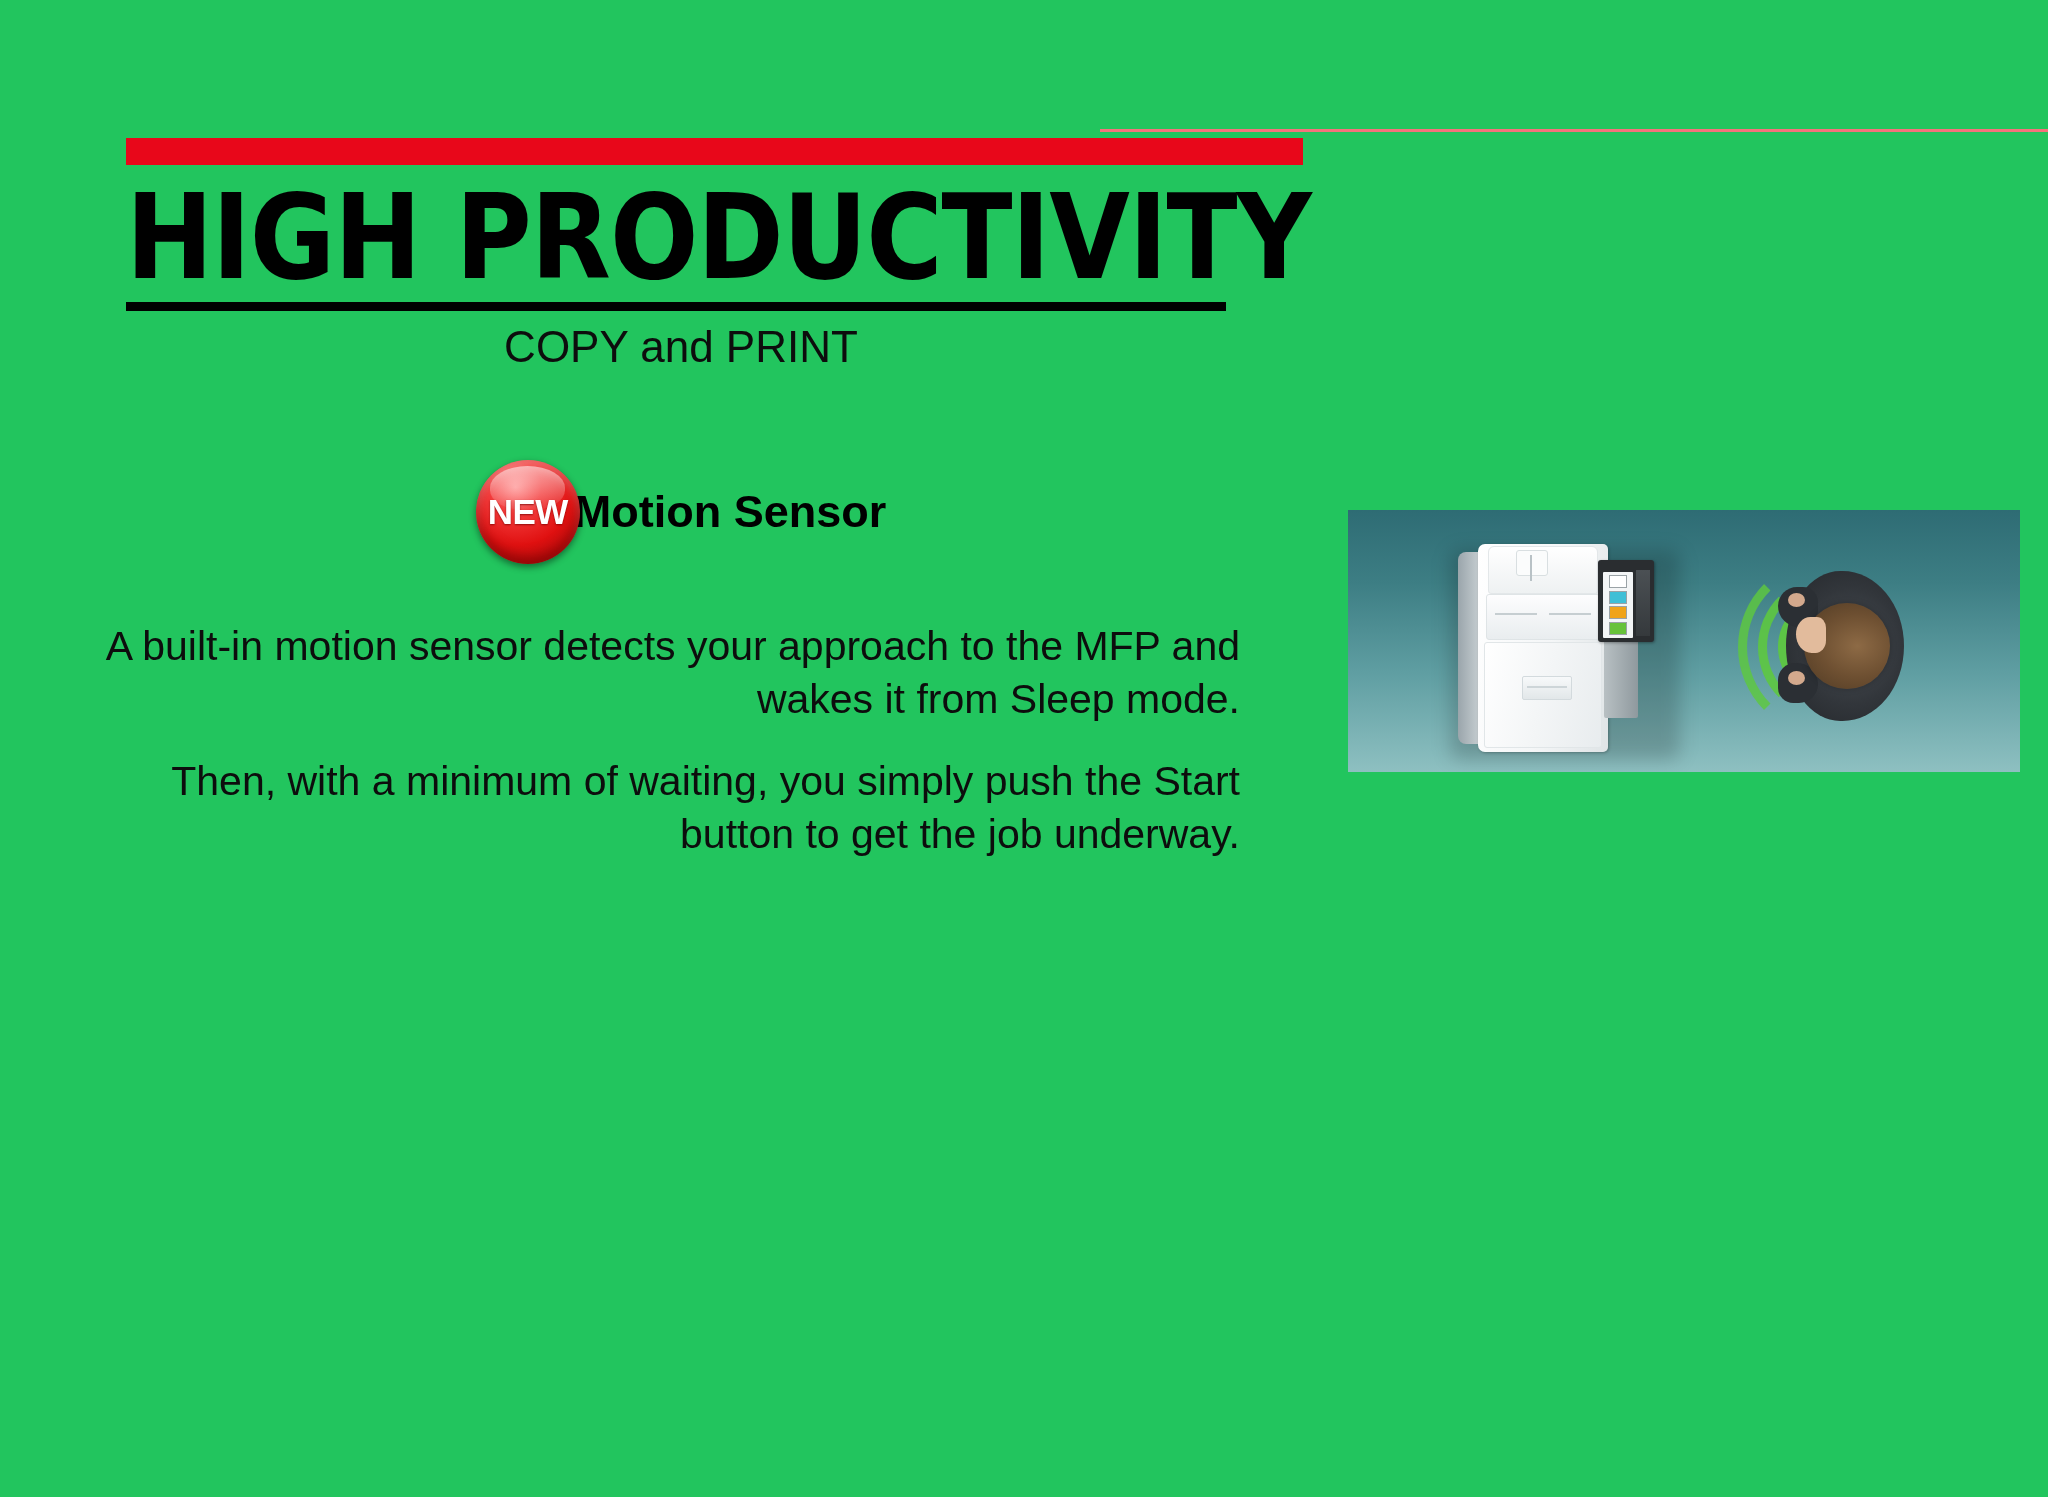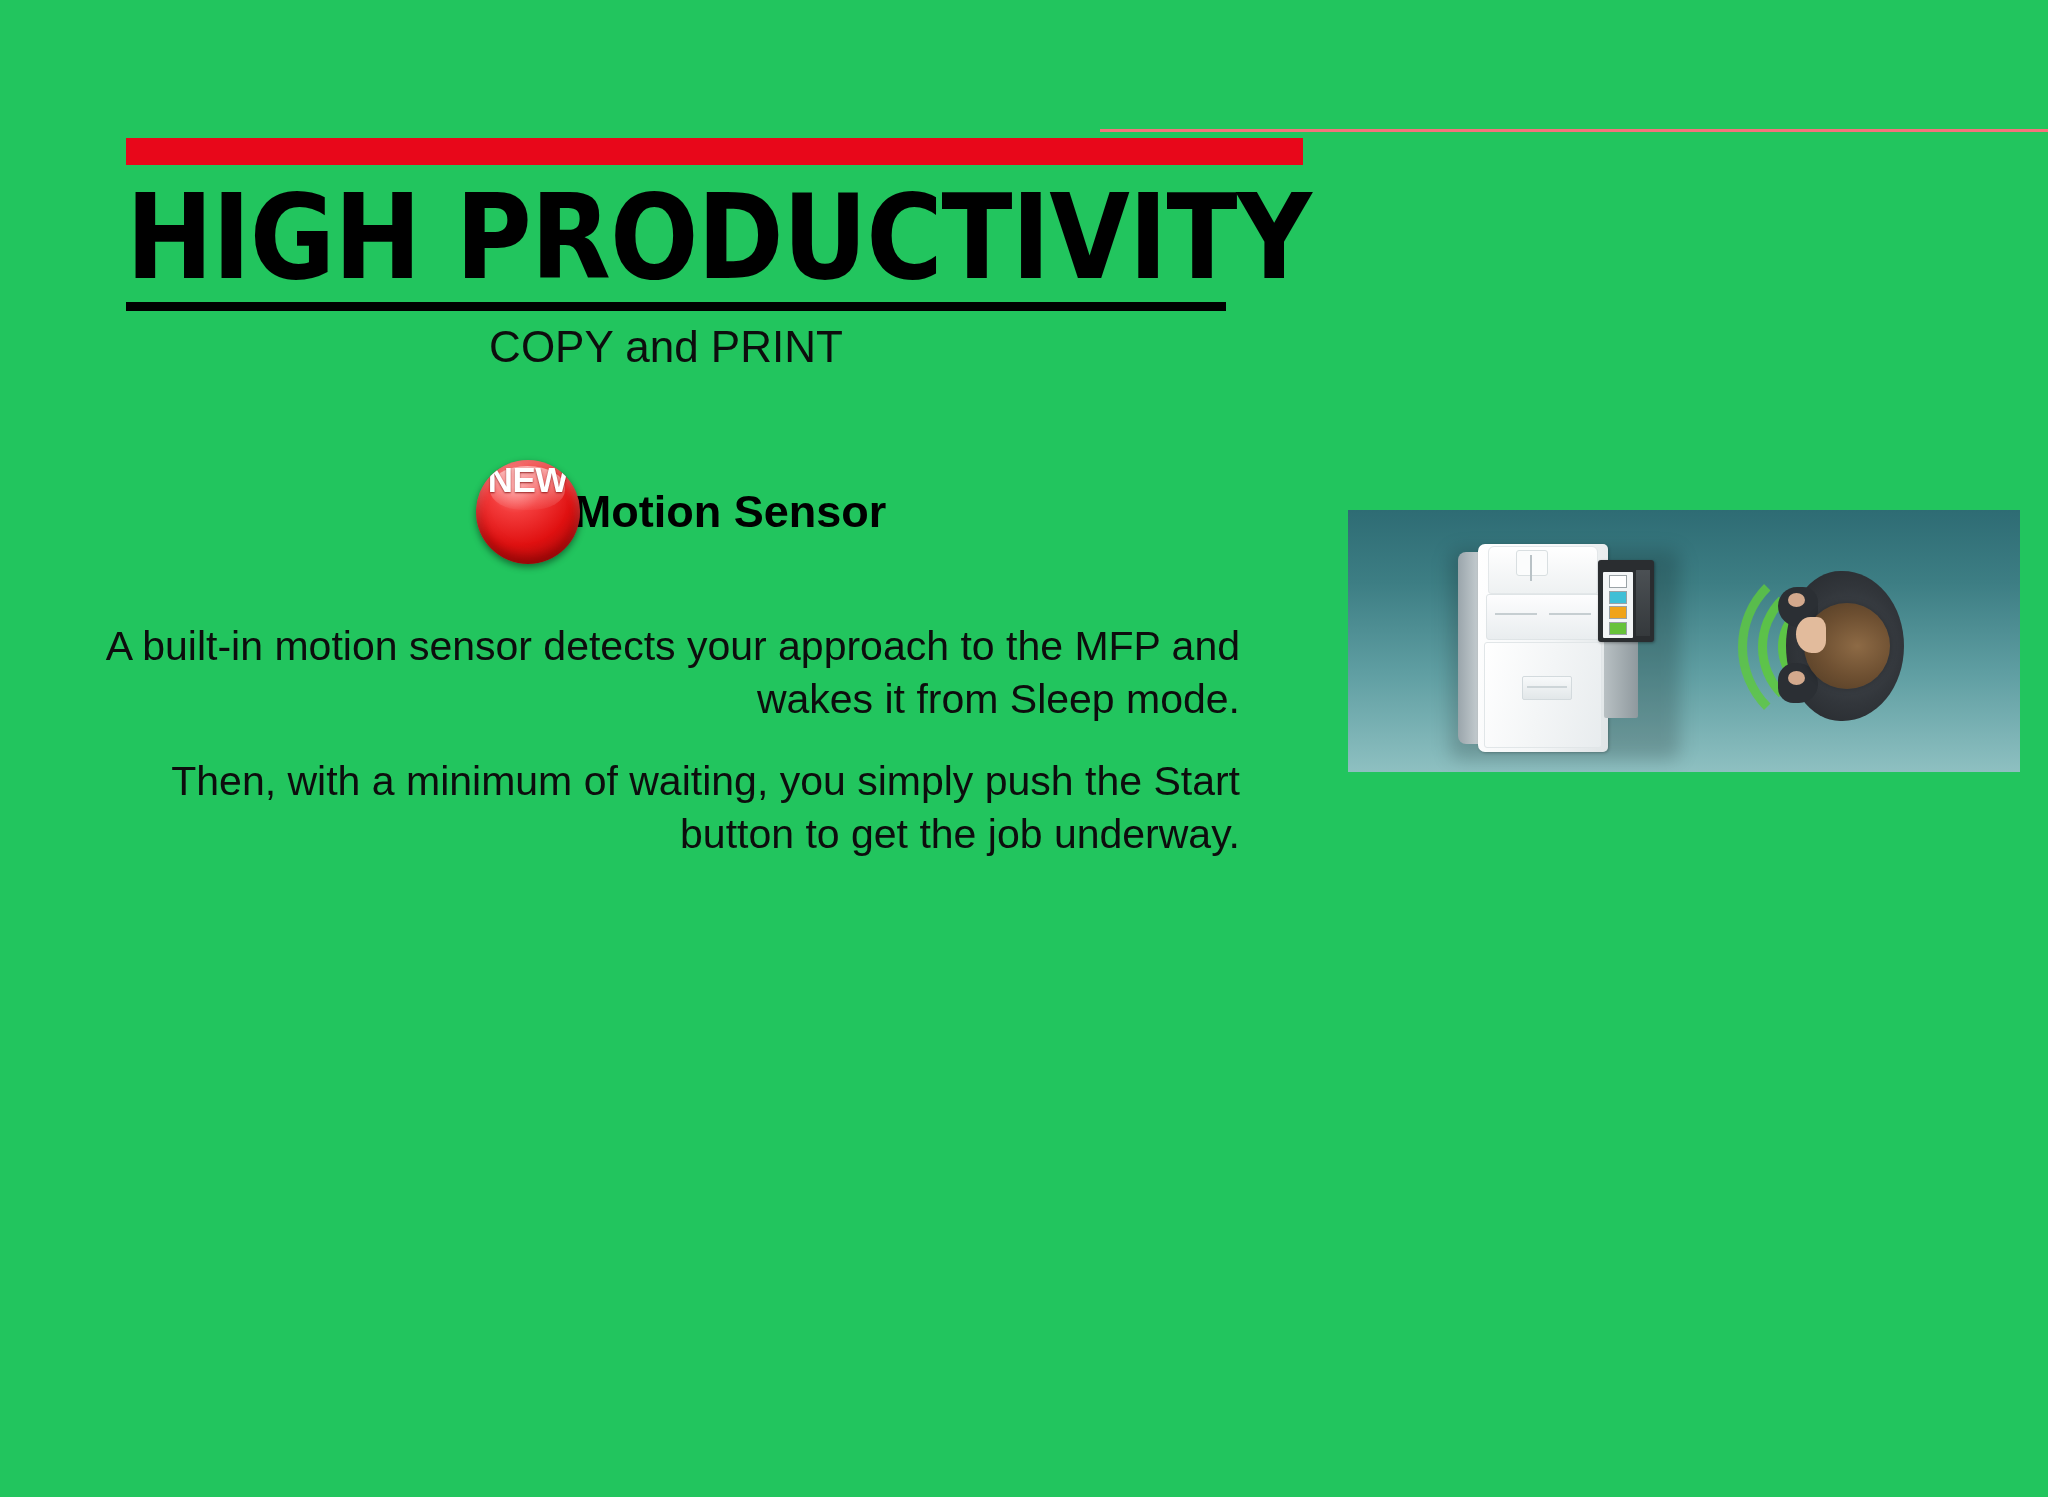--- a/index.html
+++ b/index.html
@@ -61,21 +61,21 @@
   }
   .title-underline {
     margin-top: 6px;
     width: 1100px;
     height: 9px;
     background: #000000;
   }
 
   .subtitle {
     position: absolute;
-    left: 111px;
+    left: 126px;
     top: 322px;
     width: 1110px;
     text-align: center;
     font-size: 44px;
     color: #0d0d0d;
     font-family: "Liberation Sans", sans-serif;
     white-space: nowrap;
   }
 
   
@@ -95,20 +95,21 @@
     height: 104px;
     border-radius: 50%;
     flex: 0 0 auto;
     background:
       radial-gradient(circle at 38% 26%, #ff8a8a 0%, #f33b3b 26%, #e01111 58%, #a40808 92%);
     box-shadow:
       0 3px 7px rgba(0,0,0,0.45),
       inset 0 -7px 12px rgba(110,0,0,0.55),
       inset 0 6px 10px rgba(255,255,255,0.30);
     display: flex;
+    align-items: center;
     justify-content: center;
     overflow: hidden;
   }
   .new-badge::before {
     content: "";
     position: absolute;
     left: 14%;
     top: 6%;
     width: 72%;
     height: 42%;

